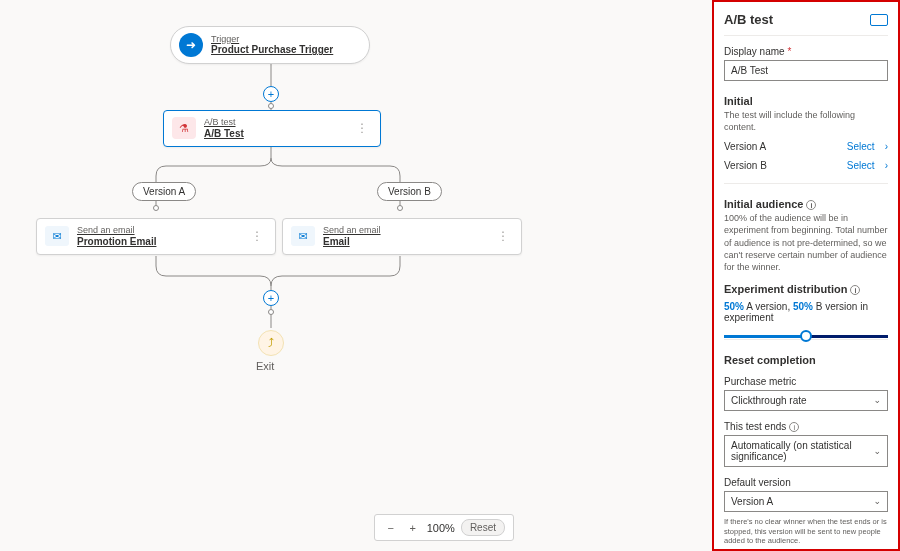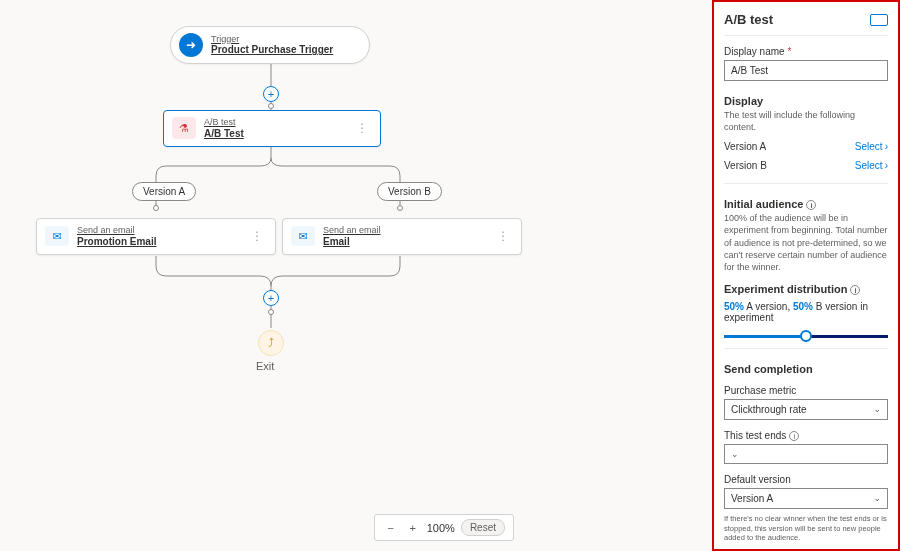--- a/index.html
+++ b/index.html
@@ -46,21 +46,21 @@
   .sb-head .pill { width:18px; height:12px; border:1px solid #0078d4; border-radius:2px; }
   .field { margin-top: 10px; }
   .field label { font-size: 10px; color:#323130; display:block; margin-bottom:3px; }
   .field .req { color:#d13438; }
   .field input[type=text], .field .select { width:100%; border:1px solid #8a8886; padding:4px 6px; font-size:10px; background:#fff; color:#323130; }
   .field .select { display:flex; justify-content:space-between; align-items:center; cursor:pointer; }
   .field .select .chev { color:#605e5c; font-size:9px; }
   .sec-title { font-size:11px; font-weight:600; margin-top:14px; }
   .sec-sub { font-size:9px; color:#605e5c; margin-top:2px; line-height:1.35; }
   .ver-row { display:flex; justify-content:space-between; align-items:center; margin-top:8px; font-size:10px; }
-  .ver-row a { color:#0078d4; text-decoration:none; font-size:10px; display:flex; align-items:flex-start; gap:2px; }
+  .ver-row a { color:#0078d4; text-decoration:none; font-size:10px; display:flex; align-items:flex-start; gap:10px; }
   .info-ico { display:inline-block; width:10px;height:10px;border:1px solid #8a8886;border-radius:50%;font-size:7px;line-height:9px;text-align:center;color:#605e5c;margin-left:3px;}
   .dist-text { font-size:10px; margin-top:6px; color:#323130;}
   .dist-text b { color:#0078d4; font-weight:600; }
   .slider { position:relative; height:20px; margin-top:4px; }
   .slider .track { position:absolute; top:8px; left:0; right:0; height:3px; background:#0078d4; }
   .slider .trackR { position:absolute; top:8px; left:50%; right:0; height:3px; background:#001c6b; }
   .slider .thumb { position:absolute; top:3px; left:calc(50% - 6px); width:12px; height:12px; border-radius:50%; background:#fff; border:2px solid #0078d4; cursor:pointer; }
   .divider { border-top:1px solid #edebe9; margin-top:12px; }
   .tiny-note { font-size:7.5px; color:#605e5c; line-height:1.3; margin-top:5px; }
 </style>
@@ -153,21 +153,21 @@
     <div class="sb-head">
       <h1>A/B test</h1>
       <span class="pill"></span>
     </div>
 
     <div class="field">
       <label><span>Display name</span> <span class="req">*</span></label>
       <input type="text" value="A/B Test" style="">
     </div>
 
-    <div class="sec-title">Display</div>
+    <div class="sec-title">Initial</div>
     <div class="sec-sub">The test will include the following content.</div>
     <div class="ver-row">
       <span>Version A</span>
       <a href="#">
           <span>Select</span>
           <span>›</span>
         </a>
     </div>
     <div class="ver-row">
       <span>Version B</span>
@@ -191,33 +191,34 @@
       <b>50%</b><span> A version, </span><b>50%</b><span> B version in experiment</span>
     </div>
     <div class="slider">
       <div class="track"></div>
         <div class="trackR"></div>
         <div class="thumb"></div>
     </div>
 
     <div class="divider"></div>
 
-    <div class="sec-title">Send completion</div>
+    <div class="sec-title">Reset completion</div>
 
     <div class="field">
       <label>Purchase metric</label>
       <div class="select">
         <span>Clickthrough rate</span>
           <span class="chev">⌄</span>
       </div>
     </div>
 
     <div class="field">
       <label><span>This test ends</span><span class="info-ico">i</span></label>
       <div class="select">
+        <span>Automatically (on statistical significance)</span>
           <span class="chev">⌄</span>
       </div>
     </div>
 
     <div class="field">
       <label>Default version</label>
       <div class="select">
         <span>Version A</span>
           <span class="chev">⌄</span>
       </div>

